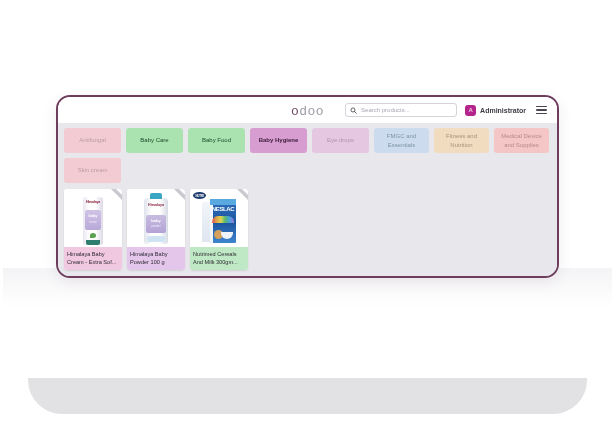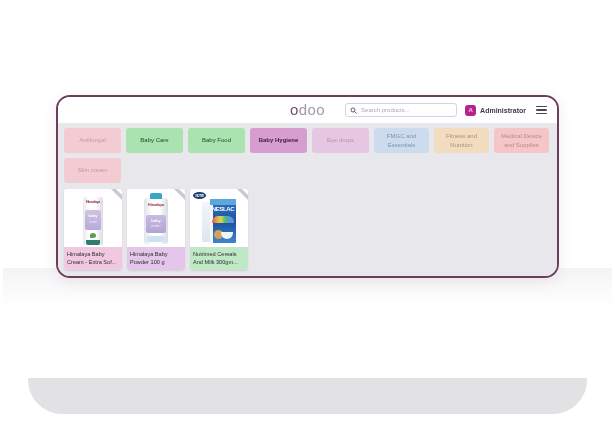--- a/index.html
+++ b/index.html
@@ -75,22 +75,22 @@
     box-sizing: border-box;
   }
   #brand-logo {
     position: absolute;
     left: 0; right: 0;
     top: 4px;
     text-align: center;
     pointer-events: none;
   }
   #brand-logo .odoo-word {
-    font-family: Liberation Sans, sans-serif;
-    font-size: 15px;
+    font-family: Liberation Mono, monospace;
+    font-size: 13px;
     letter-spacing: 0.4px;
     color: #9d9aa3;
     font-weight: 400;
   }
   #brand-logo .odoo-word .accent { color: #714b67; }
 
   #topbar-right {
     margin-left: auto;
     display: flex;
     align-items: center;

